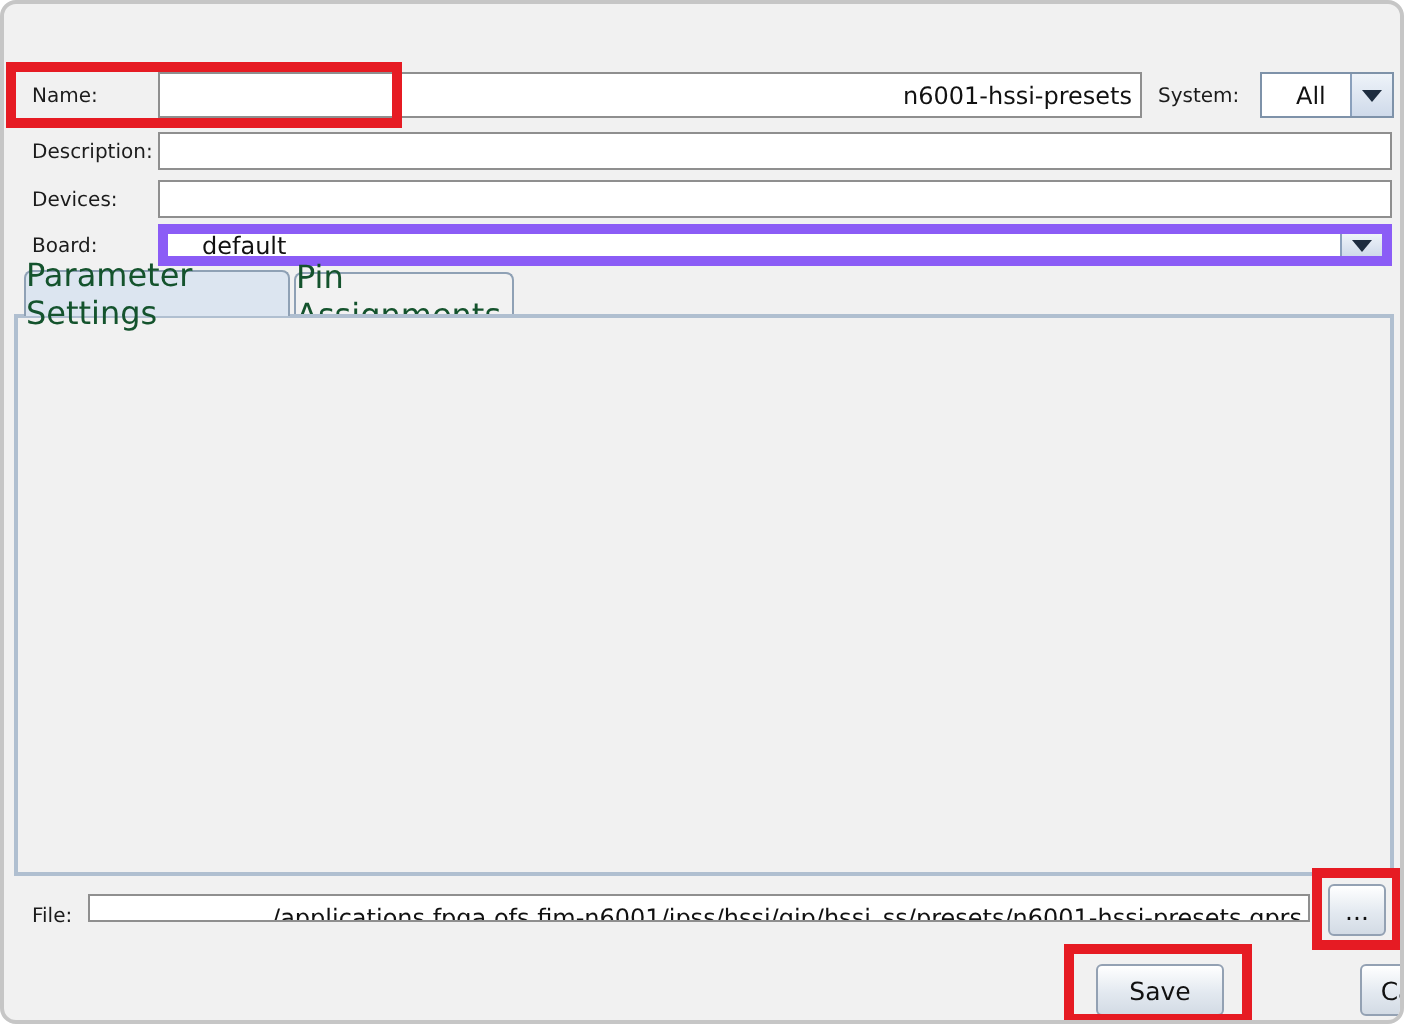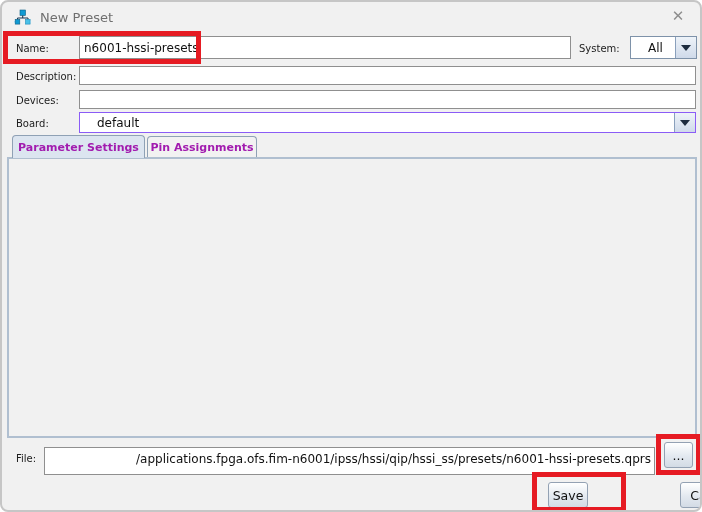--- a/index.html
+++ b/index.html
@@ -10,32 +10,32 @@
   
   .titlebar{position:absolute;left:0;top:0;width:100%;height:30px;}
   .title-icon{position:absolute;left:12px;top:7px;width:17px;height:17px;}
   .title-text{position:absolute;left:38px;top:8px;font-size:13px;color:#6f6f6f;}
   .close-btn{position:absolute;right:13px;top:6px;width:18px;height:18px;line-height:17px;
     text-align:center;font-size:15px;color:#8d8d8d;}
   
   .flabel{position:absolute;font-size:10px;color:#1c1c1c;}
   .tinput{position:absolute;background:#fff;border:1px solid #8f8f8f;font-size:12px;
     color:#111;padding:0 4px;font-family:inherit;}
-  input.tinput{outline:none;}
+  input.tinput{outline:none;text-align:right;}
   .combo{position:absolute;background:#fff;display:flex;align-items:center;overflow:hidden;}
   .combo .cval{flex:1;font-size:12px;color:#111;padding-left:5px;white-space:nowrap;margin-left:12px;}
   .combo .cbtn{width:21px;height:100%;flex:none;display:flex;align-items:center;justify-content:center;
     background:linear-gradient(#eef3f9,#cfdaea);border-left:1px solid #8aa0bc;}
   .tri-down{width:0;height:0;border-left:5px solid transparent;border-right:5px solid transparent;
     border-top:6px solid #1d2c3f;}
   #version-combo{border:1px solid #7e92a9;}
-  #board-combo{border:1px solid #8b5cf6;justify-content:space-between;}
+  #board-combo{border:5px solid #8b5cf6;justify-content:space-between;}
   
   .tab{position:absolute;border:1px solid #8fa1b5;border-bottom:none;border-radius:4px 4px 0 0;
-    font-size:11px;color:#a21caf;display:flex;align-items:center;justify-content:center;font-weight:bold;}
+    font-size:16px;color:#14532d;display:flex;align-items:center;justify-content:center;}
   #tab-active{left:10px;top:133px;width:133px;height:23px;background:#dce5f0;z-index:3;}
   #tab-inactive{left:145px;top:134px;width:110px;height:22px;background:#f2f2f2;z-index:1;}
   #param-panel{position:absolute;left:5px;top:155px;width:690px;height:281px;
     border:2px solid #b0bfd0;background:#f1f1f1;z-index:2;}
   #instruction{position:absolute;left:14px;top:178px;font-size:12px;color:#1c1c1c;}
   
   #table{position:absolute;left:14px;top:197px;width:678px;height:234px;background:#fff;
     border:1px solid #8c8c8c;overflow:hidden;}
   .thead{display:flex;height:20px;background:#f3f3f3;border-bottom:1px solid #9a9a9a;}
   .th{font-size:12px;color:#222;display:flex;align-items:center;justify-content:center;
@@ -64,52 +64,40 @@
     border-left:1px solid #adadad;}
   .sbtn{position:absolute;left:1px;right:1px;height:16px;display:flex;align-items:center;
     justify-content:center;background:linear-gradient(#e7edf5,#cdd8e7);border:1px solid #9fb0c6;
     font-size:8px;color:#2a3a52;}
   #sb-up{top:0;} #sb-down{bottom:0;}
   #sb-thumb{position:absolute;left:1px;right:1px;top:17px;height:22px;background:#c9d8ee;
     border:1px solid #7e94ba;}
   #sb-thumb::after{content:"";position:absolute;left:3px;right:3px;top:6px;height:9px;
     background:repeating-linear-gradient(180deg,#94abd0 0 1px,transparent 1px 3px);}
   
-  #file-field{position:absolute;left:42px;top:445px;width:611px;height:28px;background:#fff;
+  #file-field{position:absolute;left:42px;top:445px;width:611px;height:14px;background:#fff;
     border:1px solid #8f8f8f;overflow:hidden;}
   #file-field span{position:absolute;right:3px;top:4px;font-size:12px;color:#111;white-space:nowrap;}
   .pbtn{position:absolute;display:flex;align-items:center;justify-content:center;font-size:12.5px;
     color:#111;background:linear-gradient(#ffffff,#e3e9f0 55%,#d3dbe5);
     border:1px solid #93a1b3;border-radius:3px;}
   #browse-btn{left:662px;top:440px;width:29px;height:26px;}
-  #save-btn{left:546px;top:480px;width:40px;height:26px;}
+  #save-btn{left:546px;top:480px;width:64px;height:26px;}
   #cancel-btn{left:634px;top:480px;width:63px;height:26px;margin-left:44px;}
   
   .redbox{position:absolute;border:5px solid #e61b23;z-index:10;pointer-events:none;}
   #red-name{left:1px;top:29px;width:198px;height:33px;}
   #red-dots{left:654px;top:432px;width:45px;height:41px;}
   #red-save{left:530px;top:470px;width:94px;height:40px;}
 </style>
 </head>
 <body>
 
 <div id="window">
 
-  <div class="titlebar">
-    <svg class="title-icon" viewBox="0 0 17 17">
-      <rect x="6" y="1" width="5.5" height="5.5" fill="#0f9ad3" stroke="#0b5f85" stroke-width="0.6"></rect>
-      <path d="M8.7 6.5 V9 M3.5 9 H14 M3.5 9 V10.5 M14 9 V10.5" stroke="#1b3a57" stroke-width="1.1" fill="none"></path>
-      <rect x="1.2" y="10.5" width="4.6" height="4.6" fill="#0f9ad3" stroke="#0b5f85" stroke-width="0.6"></rect>
-      <rect x="11.5" y="10.5" width="4.6" height="4.6" fill="#49c0e8" stroke="#1b8dba" stroke-width="0.6"></rect>
-      <rect x="0" y="12.2" width="1" height="1.3" fill="#8fd2ef"></rect>
-      <rect x="16.2" y="12.2" width="0.8" height="1.3" fill="#8fd2ef"></rect>
-    </svg>
-    <span class="title-text">New Preset</span>
-    <span class="close-btn">✕</span>
-  </div>
 
   <span class="flabel" style="left:14px;top:41px">Name:</span>
   <input class="tinput" style="left: 77px; top: 34px; width: 492px; height: 23px;" readonly="" value="n6001-hssi-presets">
   <span class="flabel" style="left:577px;top:41px">System:</span>
   <div class="combo" id="version-combo" style="left:628px;top:34px;width:67px;height:23px">
     <span class="cval">All</span>
     <span class="cbtn">
         <span class="tri-down"></span>
       </span>
   </div>

